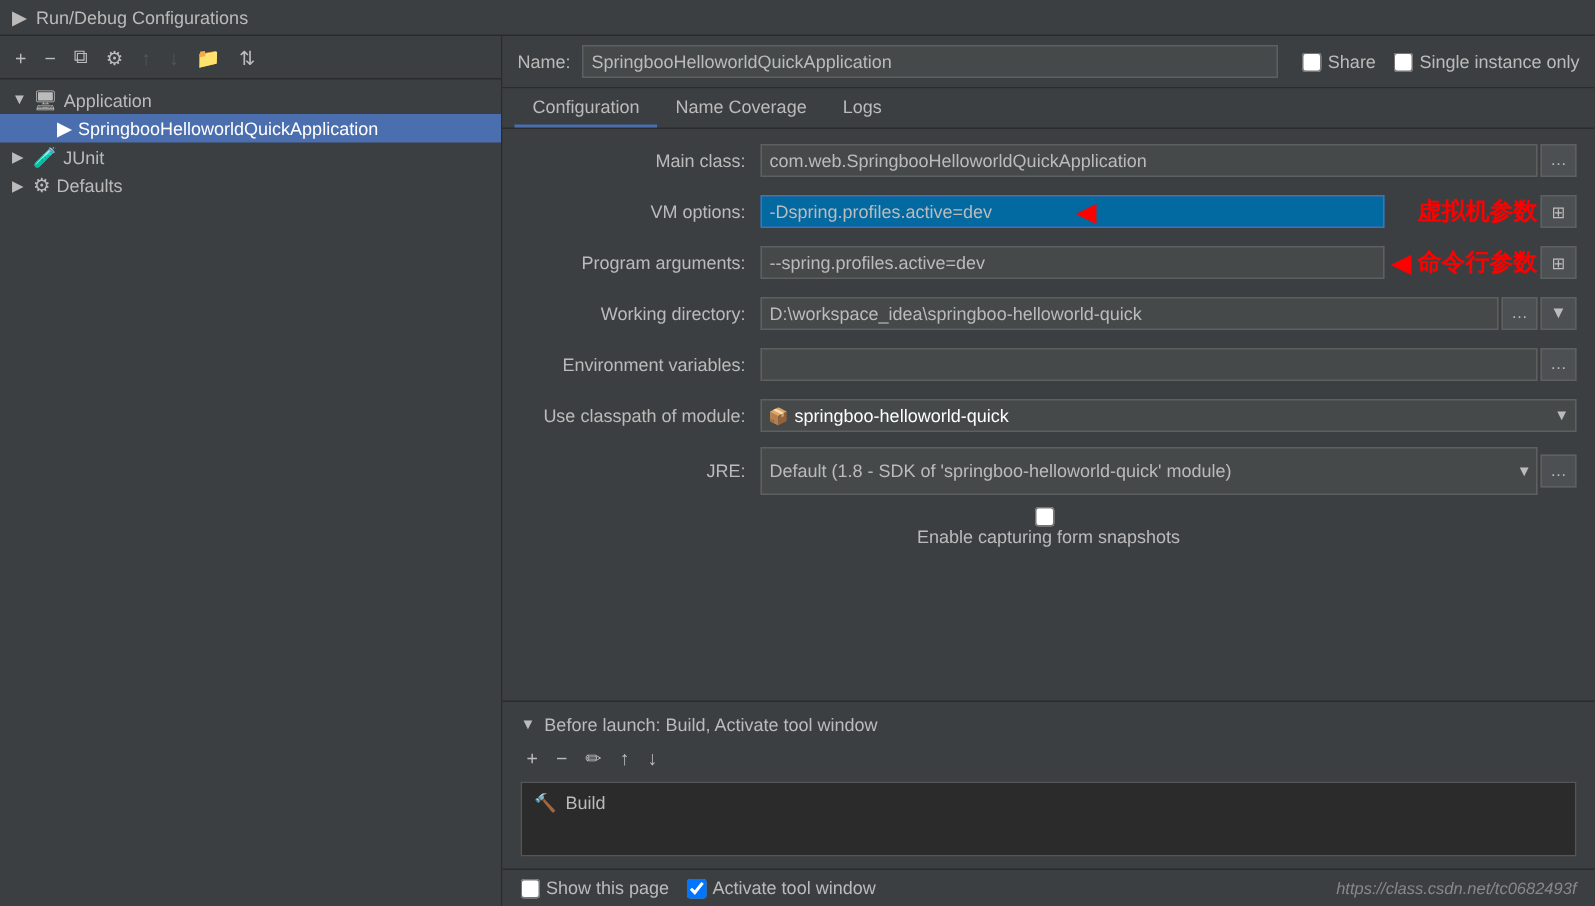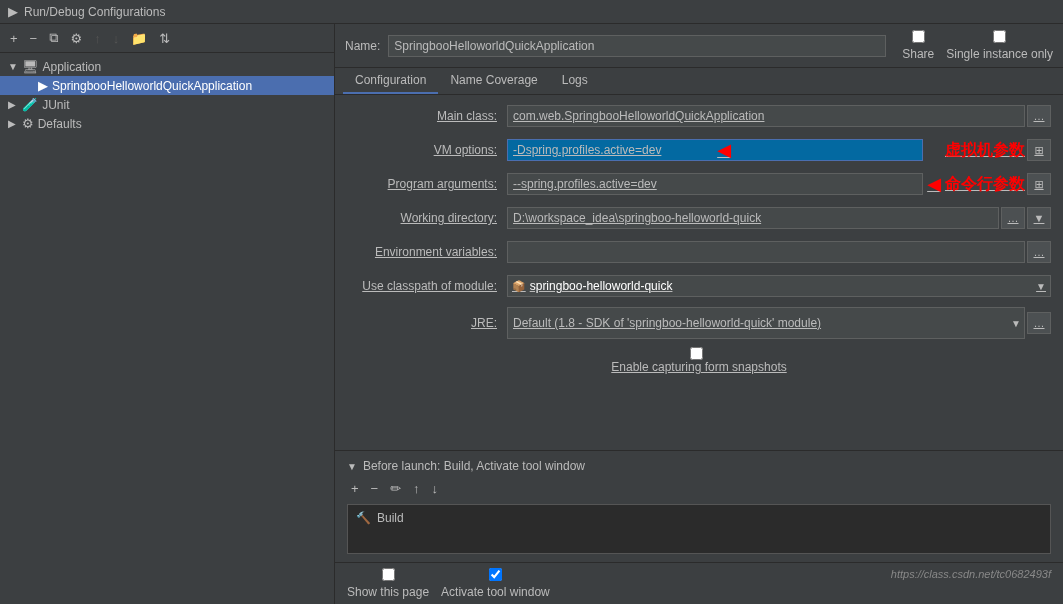--- a/index.html
+++ b/index.html
@@ -113,21 +113,20 @@
       gap: 12px;
       margin-left: 8px;
     }
     .checkbox-label {
       display: flex;
       align-items: center;
       gap: 4px;
       color: #bbbbbb;
       font-size: 12px;
       cursor: pointer;
-      flex-direction: column;
     }
     .checkbox-label input { cursor: pointer; }
     
     .tabs-bar {
       display: flex;
       border-bottom: 1px solid #2b2b2b;
       background: #3c3f41;
       padding: 0 8px;
     }
     .tab {
@@ -139,21 +138,20 @@
     }
     .tab.active {
       color: #bbbbbb;
       border-bottom: 2px solid #4b6eaf;
     }
     
     .config-area {
       flex: 1;
       overflow-y: auto;
       padding: 8px 12px;
-      text-decoration: underline;
     }
     .form-row {
       display: flex;
       align-items: center;
       margin-bottom: 8px;
       min-height: 26px;
     }
     .form-label {
       width: 160px;
       text-align: right;
@@ -321,21 +319,21 @@
       gap: 6px;
       color: #bbbbbb;
       font-size: 12px;
       padding: 2px 4px;
     }
     
     .bottom-bar {
       border-top: 1px solid #2b2b2b;
       padding: 5px 12px;
       display: flex;
-      align-items: flex-start;
+      align-items: flex-end;
       gap: 12px;
       background: #3c3f41;
     }
     .watermark {
       margin-left: auto;
       color: #888;
       font-size: 11px;
       font-style: italic;
     }
   </style>

